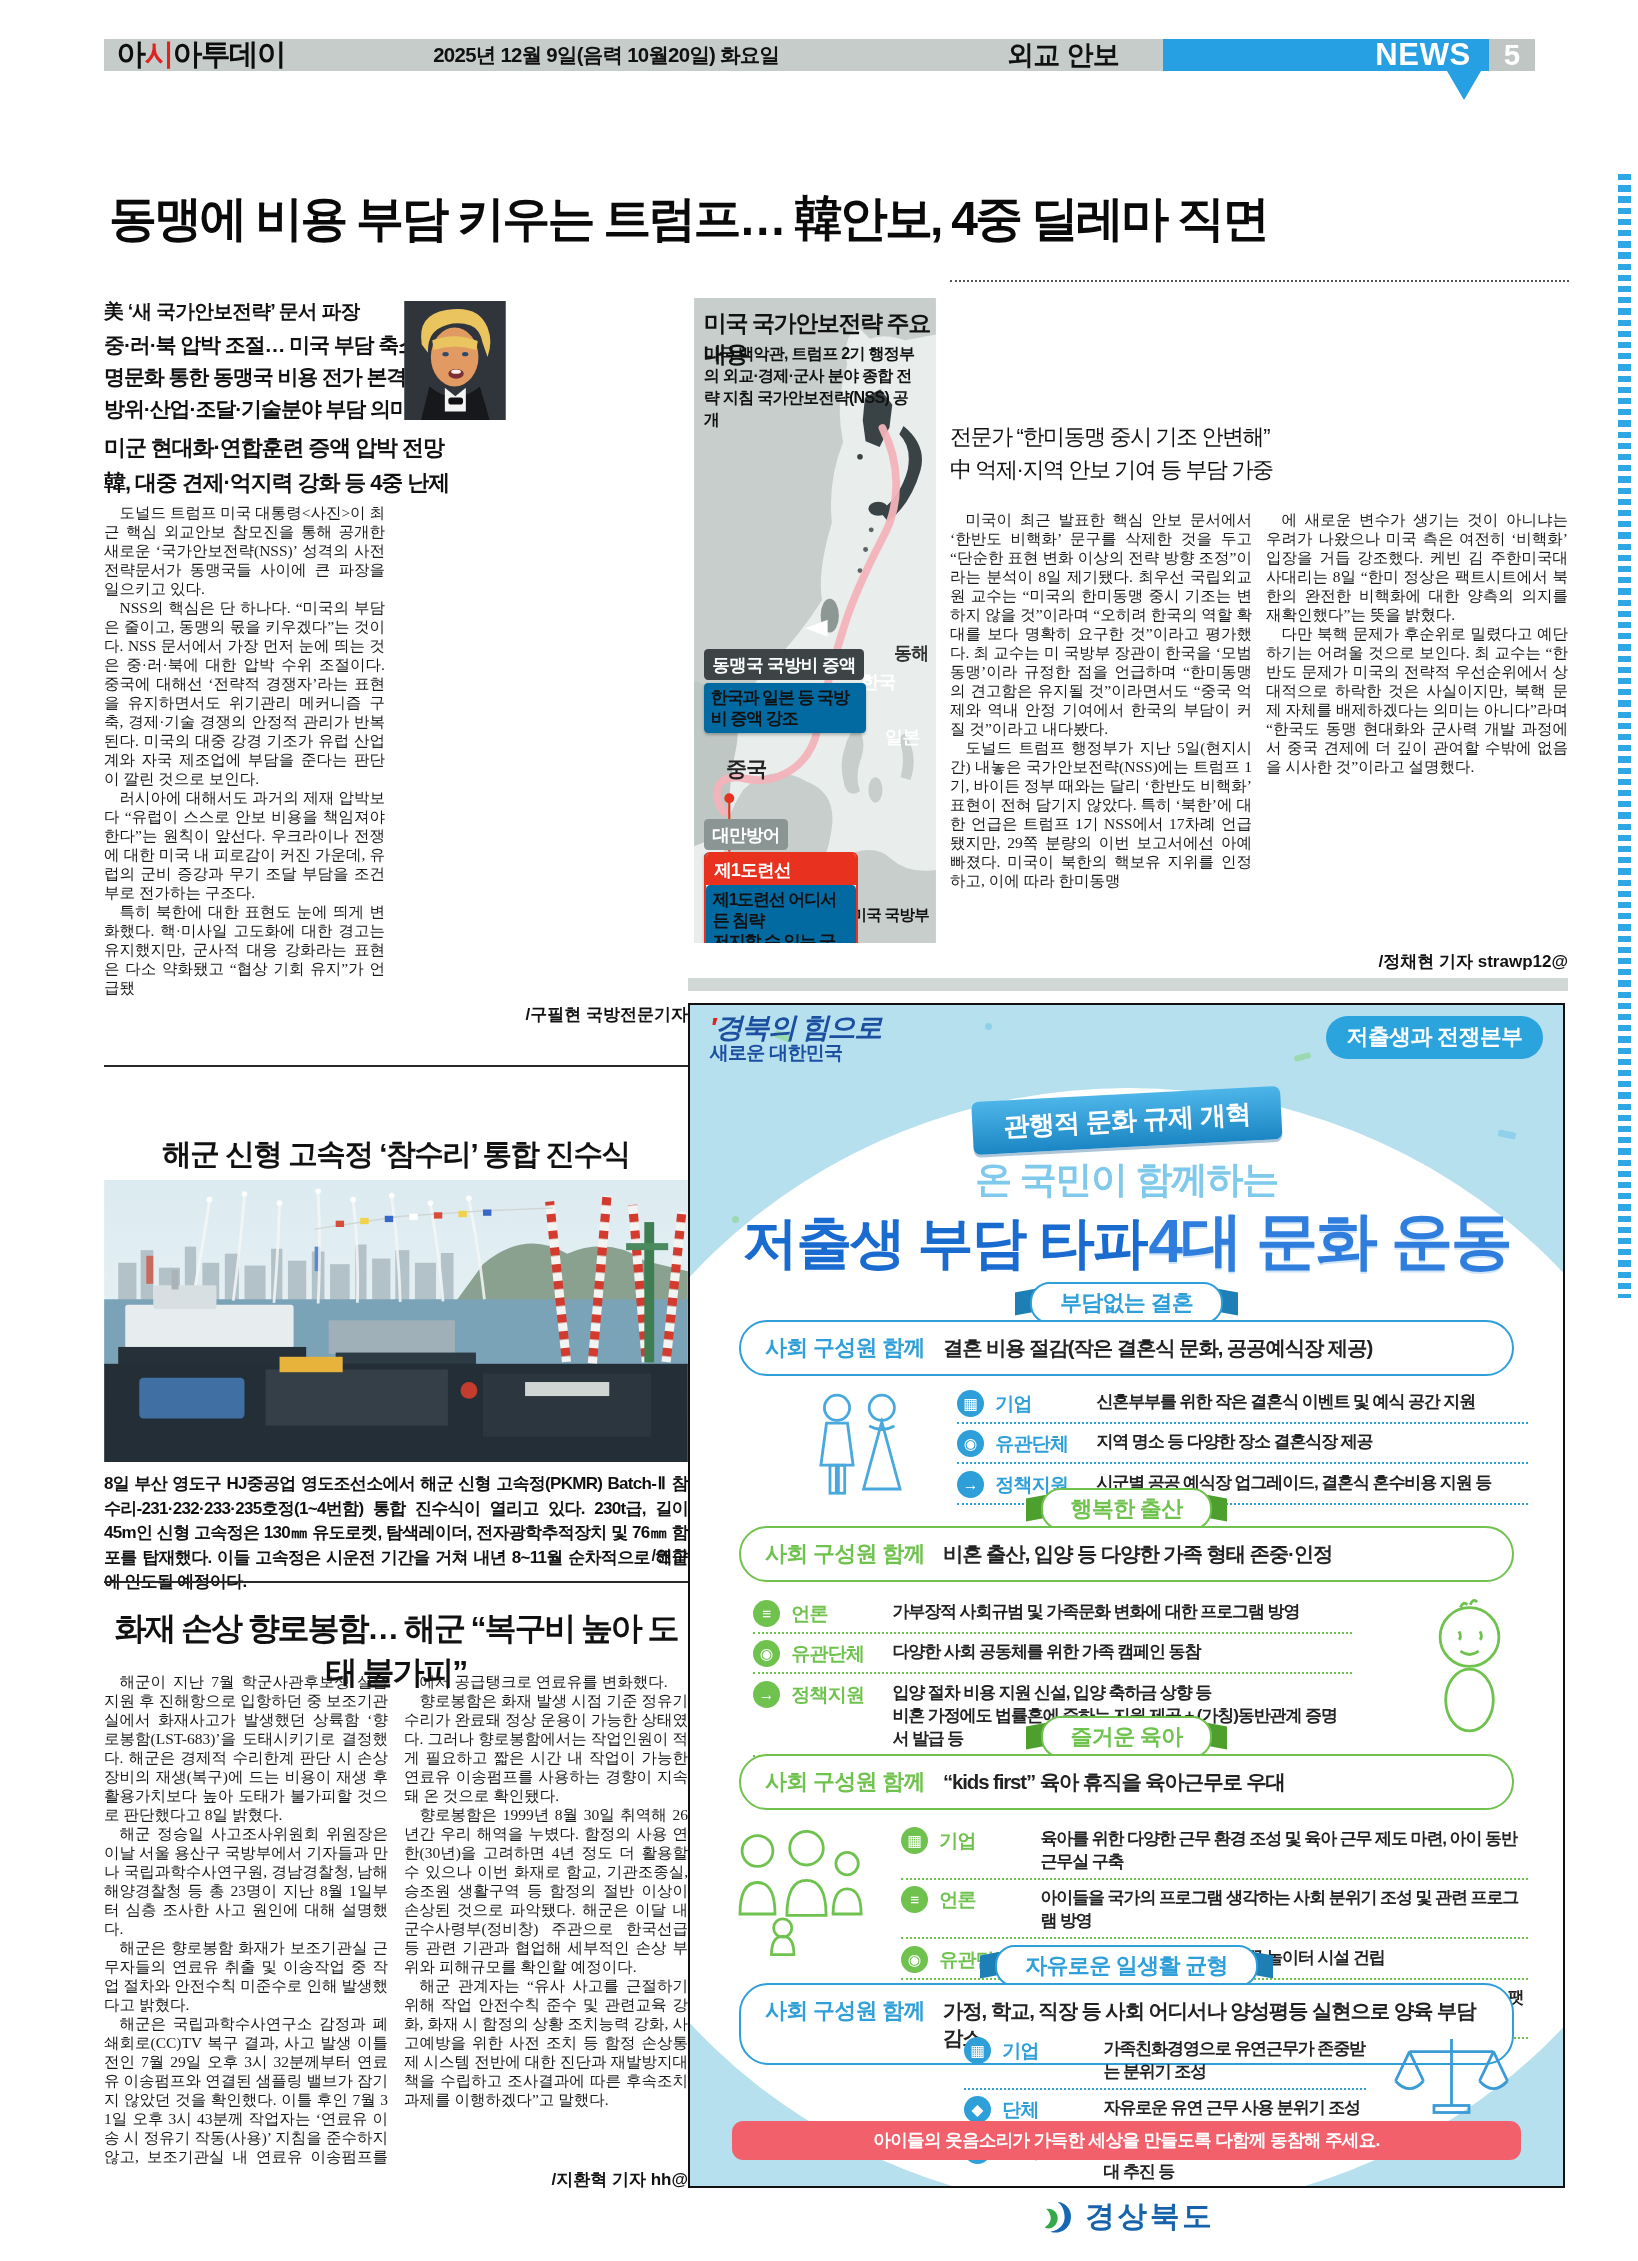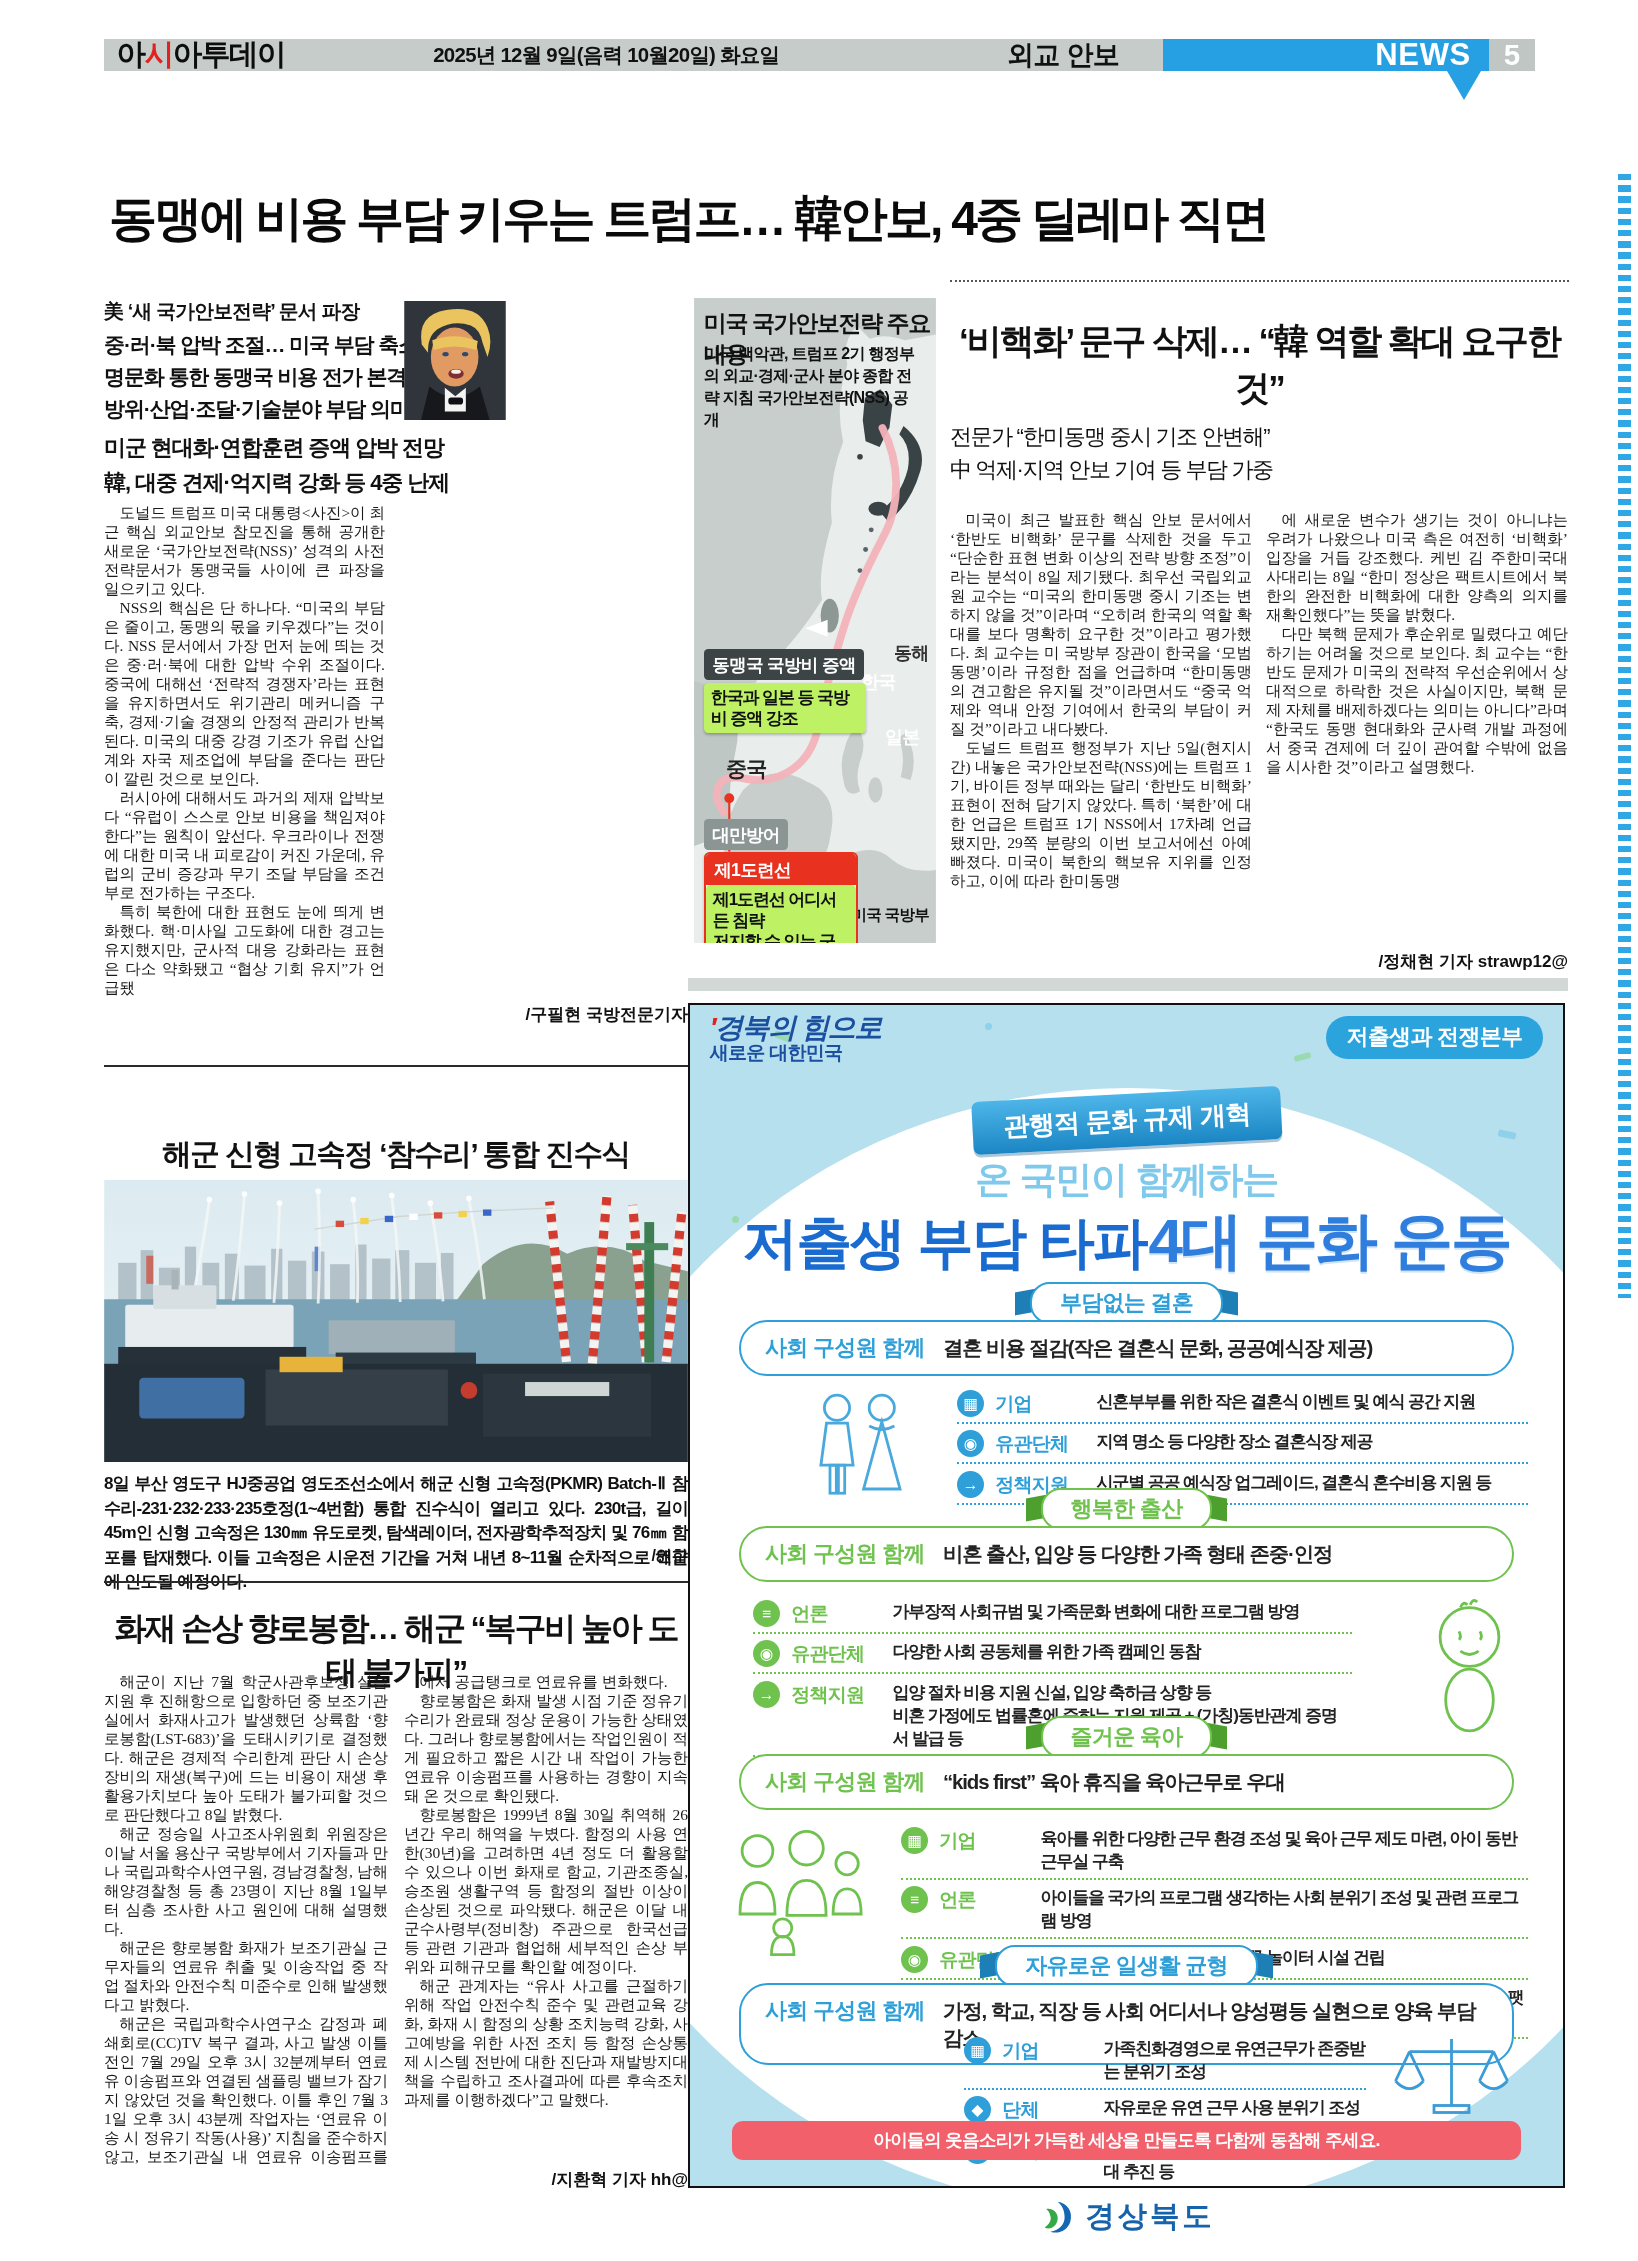--- a/index.html
+++ b/index.html
@@ -36,21 +36,21 @@
   .m-byline{left:404px;top:1003px;width:284px;}
   .rule{position:absolute;background:#2a2a2a;height:2.1px;}
   
   .info{position:absolute;left:694px;top:298px;width:242px;height:645px;background:#e2e7e5;overflow:hidden;}
   .info svg{position:absolute;left:0;top:0;}
   .info-title{position:absolute;left:9.8px;top:9.8px;font-weight:800;font-size:23px;letter-spacing:-1.4px;z-index:2;}
   .info-sub{position:absolute;left:9.8px;top:45px;width:218px;font-weight:600;font-size:16px;line-height:22px;letter-spacing:-0.7px;z-index:2;}
   .mlabel{position:absolute;z-index:2;font-weight:800;letter-spacing:-0.7px;}
   .callout{position:absolute;z-index:3;width:162px;}
   .co-label{display:inline-block;color:#fff;font-weight:800;font-size:17.6px;padding:3.5px 8.4px;border-radius:4.2px;letter-spacing:-0.7px;}
-  .co-desc{background:#bef264;color:#111;font-weight:700;font-size:17px;line-height:21px;padding:4.2px 7px;border-radius:4.2px;
+  .co-desc{background:#0369a1;color:#111;font-weight:700;font-size:17px;line-height:21px;padding:4.2px 7px;border-radius:4.2px;
            margin-top:2.8px;letter-spacing:-1.1px;white-space:pre-line;box-shadow:0 1.4px 2.8px rgba(0,0,0,.25);}
   .co1 .co-label{background:#3c4446;}
   .co2 .co-label{background:#8b9594;}
   .co3{border:2.1px solid #e8321f;border-radius:5.6px;overflow:hidden;background:#fff;width:150px;}
   .co3 .co-label{background:#e8321f;border-radius:0;display:block;}
   .co3 .co-desc{box-shadow:none;margin-top:0;}
   .info-src{position:absolute;right:7px;top:607px;font-weight:800;font-size:15.5px;z-index:2;letter-spacing:-0.7px;}
   
   .art2{position:absolute;left:950px;top:280px;width:619px;border-top:2.8px dotted #555;}
   .a2-hl{position:absolute;left:950px;top:318px;width:619px;text-align:center;font-weight:800;font-size:35px;letter-spacing:-2.1px;}
@@ -209,21 +209,20 @@
     <div class="mlabel" style="left:167px;top:372px;color:#fff;font-size:18px;">한국</div>
     <div class="mlabel" style="left:191px;top:427px;color:#fff;font-size:18px;">일본</div>
     <div class="mlabel" style="left:32px;top:457px;color:#222;font-size:21px;">중국</div>
 
     <div class="mlabel" style="left:121px;top:555px;color:#111;font-size:19px;">대만</div>
 
     <div class="info-src">자료: 미국 국방부</div>
   </div>
 
   <div class="art2"></div>
-  <div class="a2-hl">‘비핵화’ 문구 삭제… “韓 역할 확대 요구한 것”</div>
   <div class="a2-deck">
       <p>전문가 “한미동맹 중시 기조 안변해”</p>
       <p>中 억제·지역 안보 기여 등 부담 가중</p>
     </div>
   <div class="body-col a2-col1">
       <p>미국이 최근 발표한 핵심 안보 문서에서 ‘한반도 비핵화’ 문구를 삭제한 것을 두고 “단순한 표현 변화 이상의 전략 방향 조정”이라는 분석이 8일 제기됐다. 최우선 국립외교원 교수는 “미국의 한미동맹 중시 기조는 변하지 않을 것”이라며 “오히려 한국의 역할 확대를 보다 명확히 요구한 것”이라고 평가했다. 최 교수는 미 국방부 장관이 한국을 ‘모범 동맹’이라 규정한 점을 언급하며 “한미동맹의 견고함은 유지될 것”이라면서도 “중국 억제와 역내 안정 기여에서 한국의 부담이 커질 것”이라고 내다봤다.</p>
       <p>도널드 트럼프 행정부가 지난 5일(현지시간) 내놓은 국가안보전략(NSS)에는 트럼프 1기, 바이든 정부 때와는 달리 ‘한반도 비핵화’ 표현이 전혀 담기지 않았다. 특히 ‘북한’에 대한 언급은 트럼프 1기 NSS에서 17차례 언급됐지만, 29쪽 분량의 이번 보고서에선 아예 빠졌다. 미국이 북한의 핵보유 지위를 인정하고, 이에 따라 한미동맹</p>
     </div>
   <div class="body-col a2-col2">
       <p>에 새로운 변수가 생기는 것이 아니냐는 우려가 나왔으나 미국 측은 여전히 ‘비핵화’ 입장을 거듭 강조했다. 케빈 김 주한미국대사대리는 8일 “한미 정상은 팩트시트에서 북한의 완전한 비핵화에 대한 양측의 의지를 재확인했다”는 뜻을 밝혔다.</p>

